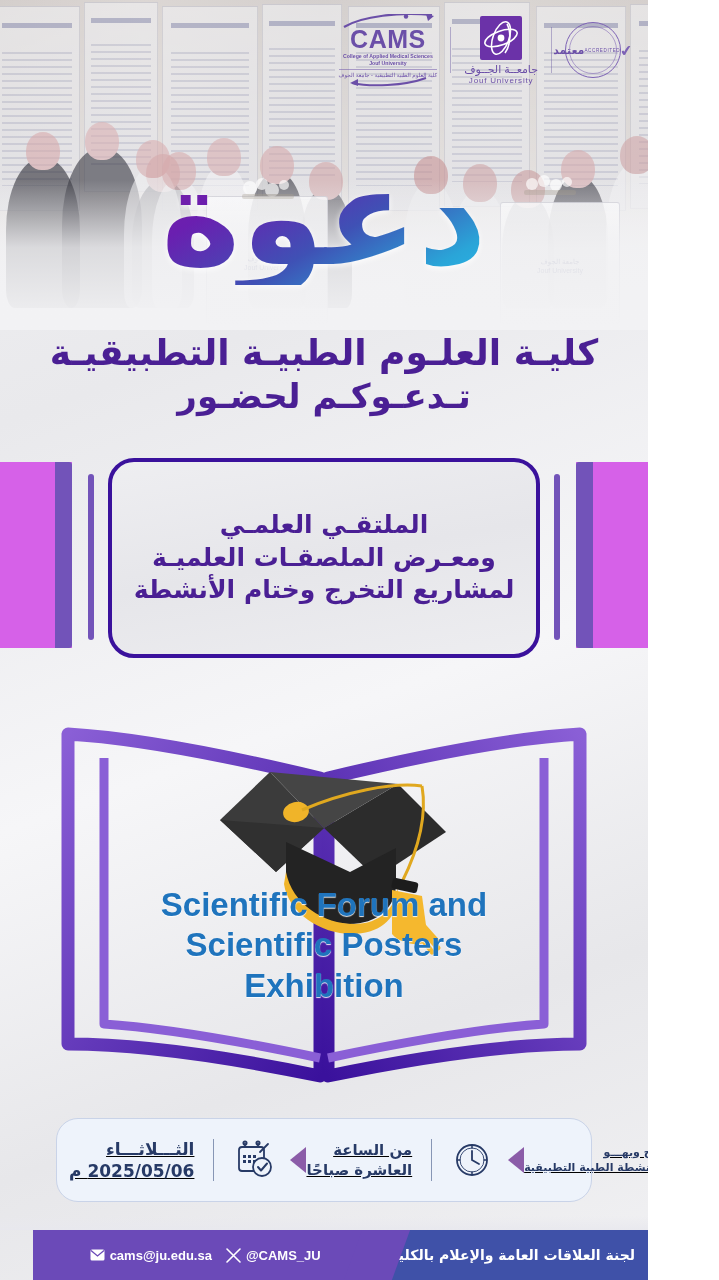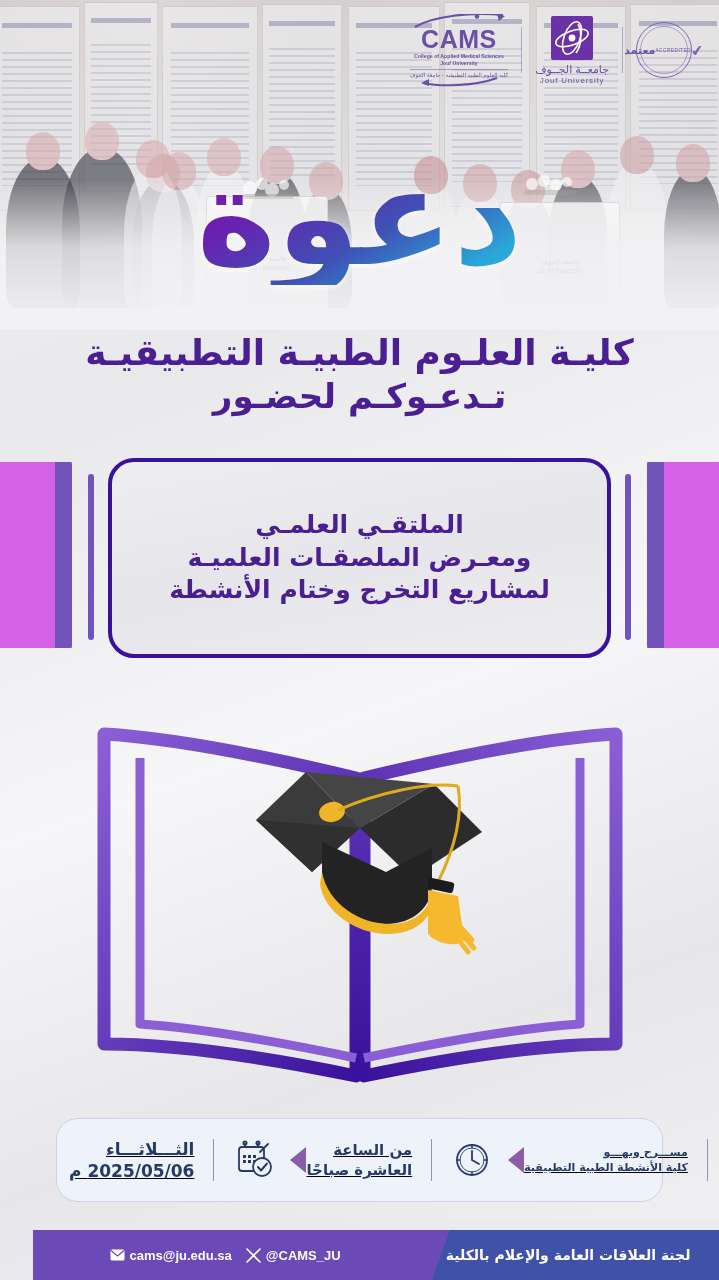--- a/index.html
+++ b/index.html
@@ -5,21 +5,21 @@
 <style>
   * { box-sizing: border-box; margin: 0; padding: 0; }
   html, body {
     width: 719px; height: 1280px;
     font-family: "Liberation Sans", "DejaVu Sans", sans-serif;
     background: #ffffff;
     overflow: hidden;
   }
   #poster {
     position: relative;
-    width: 719px; height: 1280px;
+    width: 648px; height: 1280px;
     overflow: hidden;
     background: linear-gradient(160deg,#f2f2f4 0%,#e9e9ec 28%,#f6f6f8 55%,#e7e7ea 78%,#f1f1f3 100%);
   }
 
   
   .photo-band {
     position: absolute; left: 0; top: 0; width: 719px; height: 330px;
     overflow: hidden;
   }
   .photo-band .bg {
@@ -446,20 +446,25 @@
         <ellipse cx="272" cy="140" rx="13" ry="10" fill="#f0b429" transform="rotate(-12 272 140)"></ellipse>
         <path d="M278 138 C320 120, 368 110, 398 114" stroke="#e0a81f" stroke-width="3" fill="none"></path>
         <path d="M398 114 C404 150, 390 186, 378 210" stroke="#e0a81f" stroke-width="3" fill="none"></path>
         <rect x="368" y="208" width="26" height="11" rx="3" fill="#1c1c1c" transform="rotate(12 381 213)"></rect>
         <path d="M368 218 L398 224 L404 268 C398 276, 376 272, 368 262 Z" fill="#f5b82e"></path>
         <path d="M396 250 L412 268 M398 258 L414 276 M396 264 L408 280" stroke="#f5b82e" stroke-width="5" stroke-linecap="round"></path>
       </g>
     </svg>
   </div>
 
+  <div class="eng-title">
+    <div>Scientific Forum and</div>
+    <div>Scientific Posters</div>
+    <div>Exhibition</div>
+  </div>
 
   <div class="info-bar">
 
     <div class="info-seg">
       <div class="tri"></div>
       <div class="info-icon">
         <svg width="40" height="40" viewBox="0 0 40 40">
           <rect x="5" y="7" width="25" height="24" rx="3" fill="none" stroke="#273a66" stroke-width="1.8"></rect>
           <path d="M11 7 L11 3 M24 7 L24 3" stroke="#273a66" stroke-width="1.8" stroke-linecap="round"></path>
           <circle cx="11" cy="3" r="1.8" fill="none" stroke="#273a66" stroke-width="1.5"></circle>

